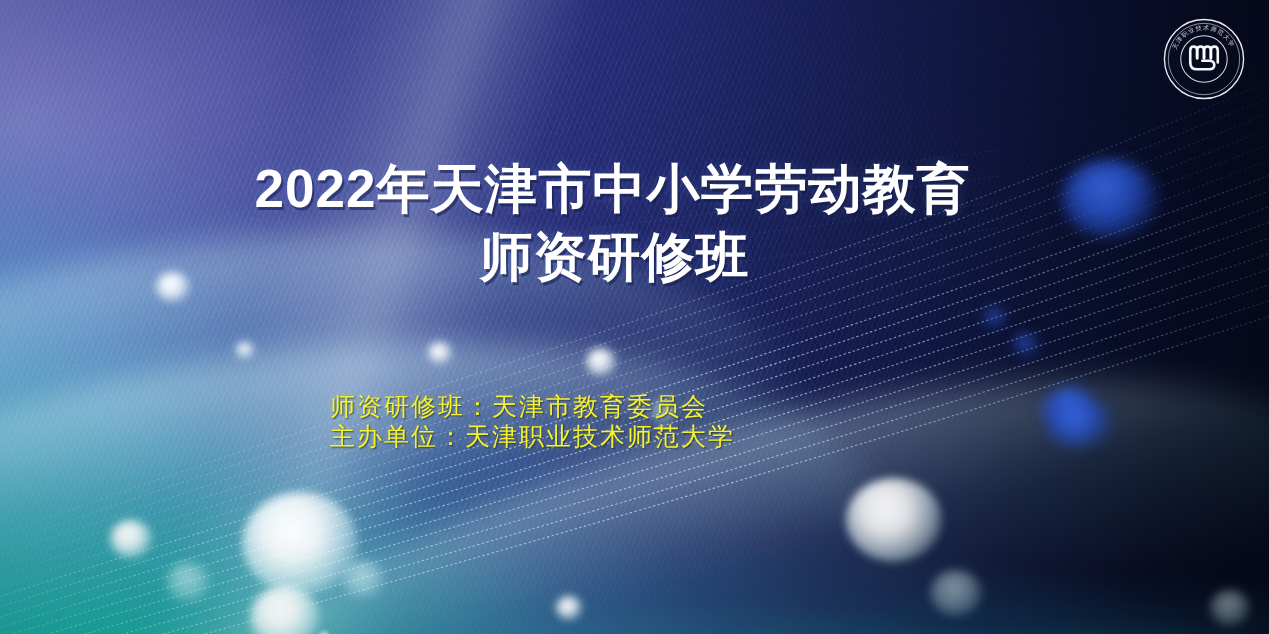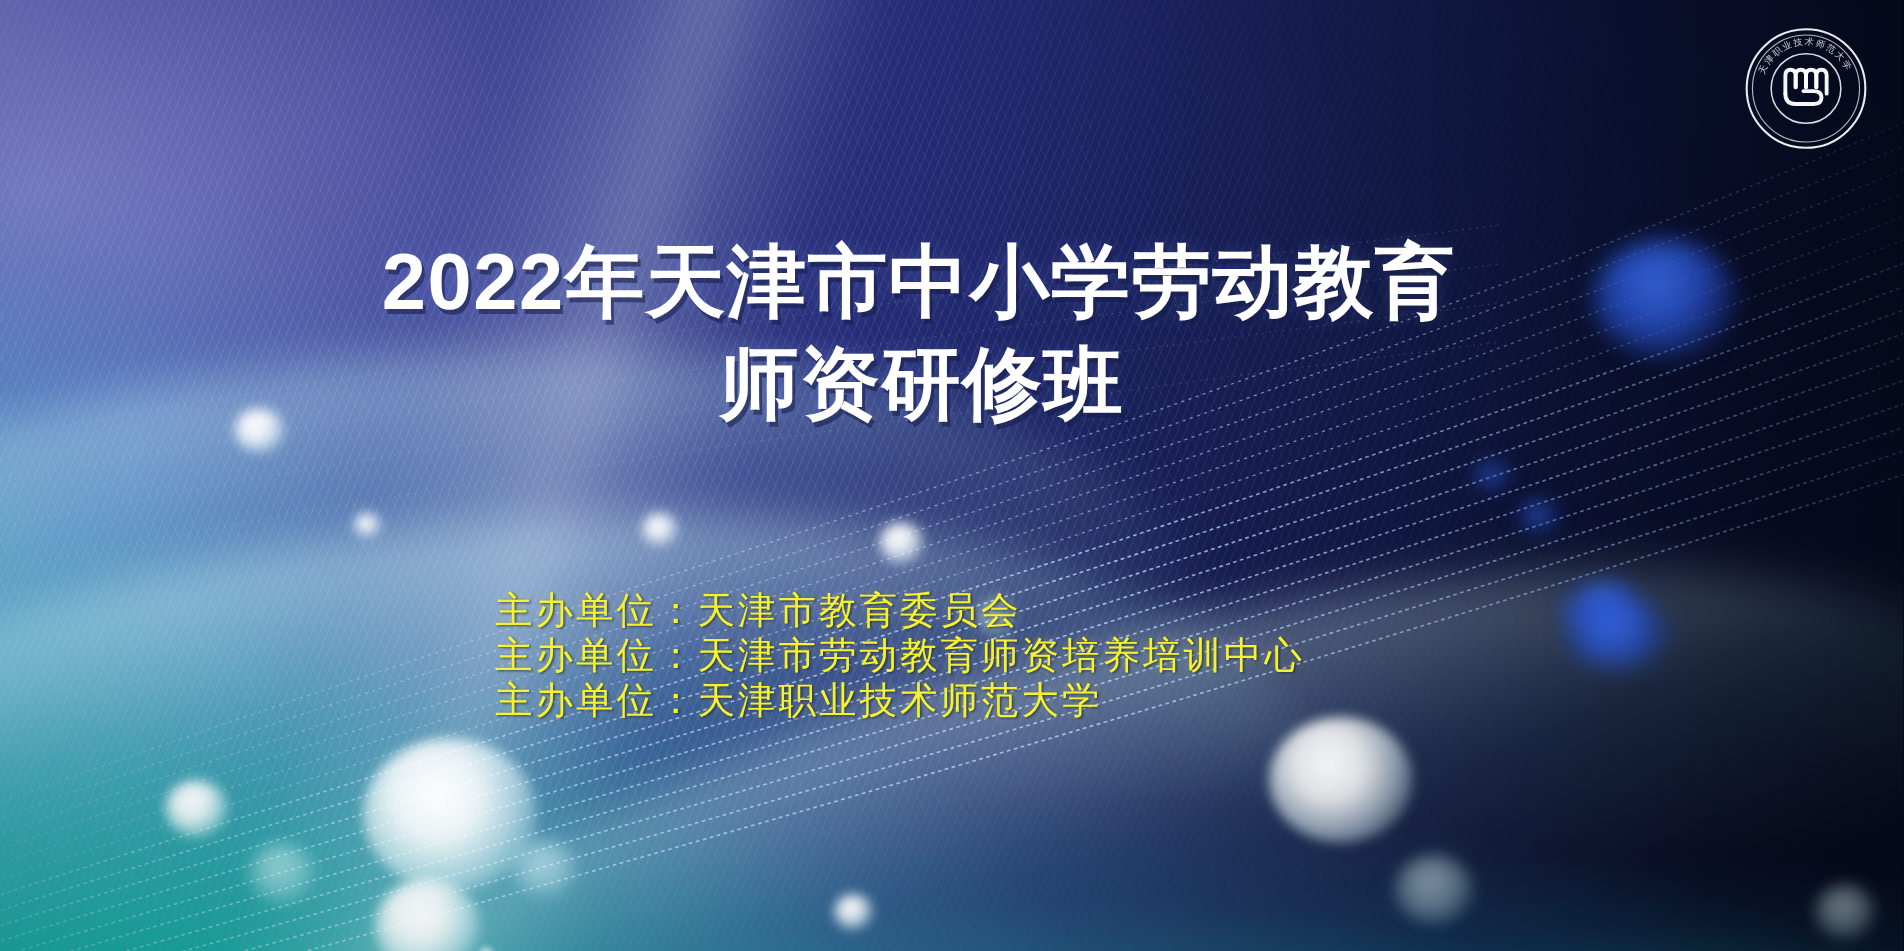--- a/index.html
+++ b/index.html
@@ -401,18 +401,17 @@
       </g>
     </svg>
   </div>
 
   <div class="title-block">
     <div class="title-line title-line-1">2022年天津市中小学劳动教育</div>
     <div class="title-line title-line-2">师资研修班</div>
   </div>
 
   <div class="subtitle-block">
-    <div class="sub-line">主办单位：天津市教育委员会</div>
-    <div class="sub-line">主办单位：天津市劳动教育师资培养培训中心</div>
+    <div class="sub-line">师资研修班：天津市教育委员会</div>
     <div class="sub-line">主办单位：天津职业技术师范大学</div>
   </div>
 
 </div>
 
 </body></html>

